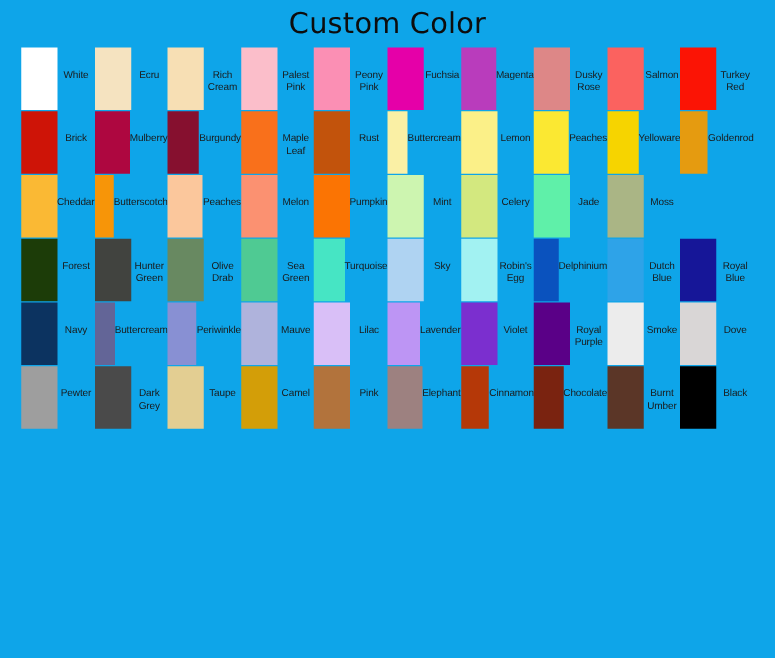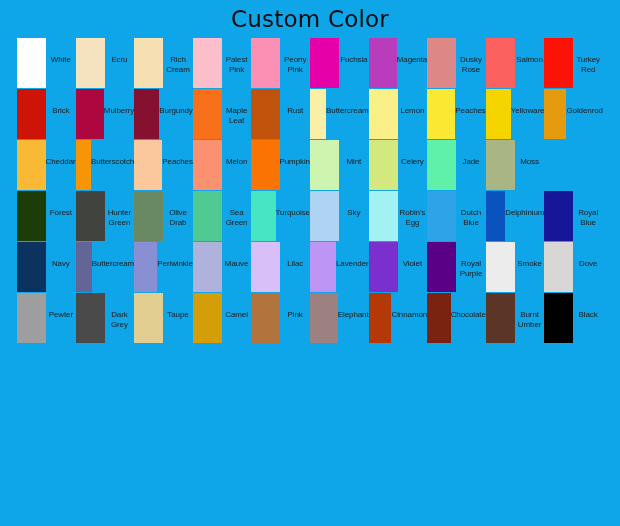--- a/index.html
+++ b/index.html
@@ -218,28 +218,28 @@
         </div>
         <div class="cell">
           <div class="swatch" style="background-color: rgb(175, 211, 242);"></div>
           <div class="label">Sky</div>
         </div>
         <div class="cell">
           <div class="swatch" style="background-color: rgb(162, 242, 242);"></div>
           <div class="label">Robin's Egg</div>
         </div>
         <div class="cell">
+          <div class="swatch" style="background-color: rgb(10, 82, 190);"></div>
+          <div class="label">Delphinium</div>
+        </div>
+        <div class="cell">
           <div class="swatch" style="background-color: rgb(46, 163, 232);"></div>
           <div class="label">Dutch Blue</div>
         </div>
         <div class="cell">
-          <div class="swatch" style="background-color: rgb(10, 82, 190);"></div>
-          <div class="label">Delphinium</div>
-        </div>
-        <div class="cell">
           <div class="swatch" style="background-color: rgb(22, 22, 152);"></div>
           <div class="label">Royal Blue</div>
         </div>
       </div>
       <div class="row row-tall">
         <div class="cell">
           <div class="swatch" style="background-color: rgb(12, 51, 96);"></div>
           <div class="label">Navy</div>
         </div>
         <div class="cell">

